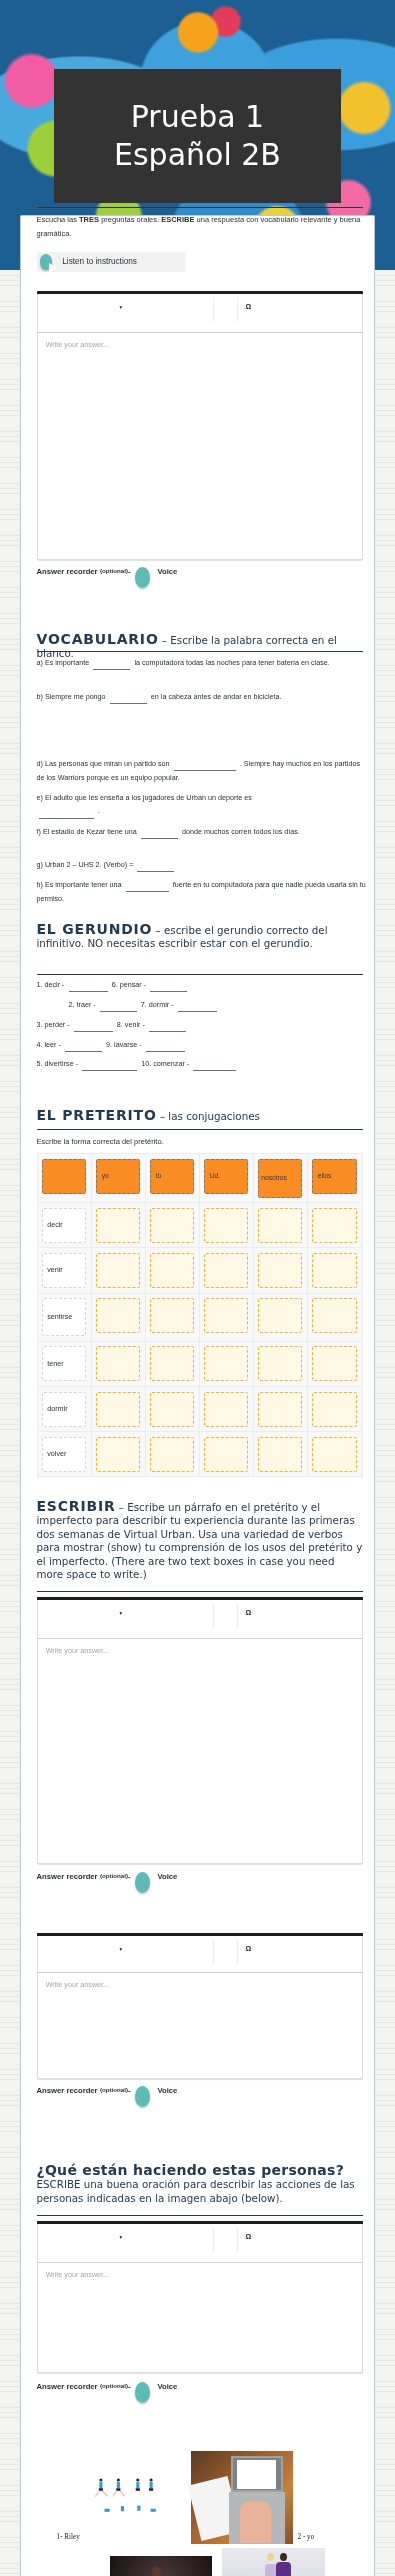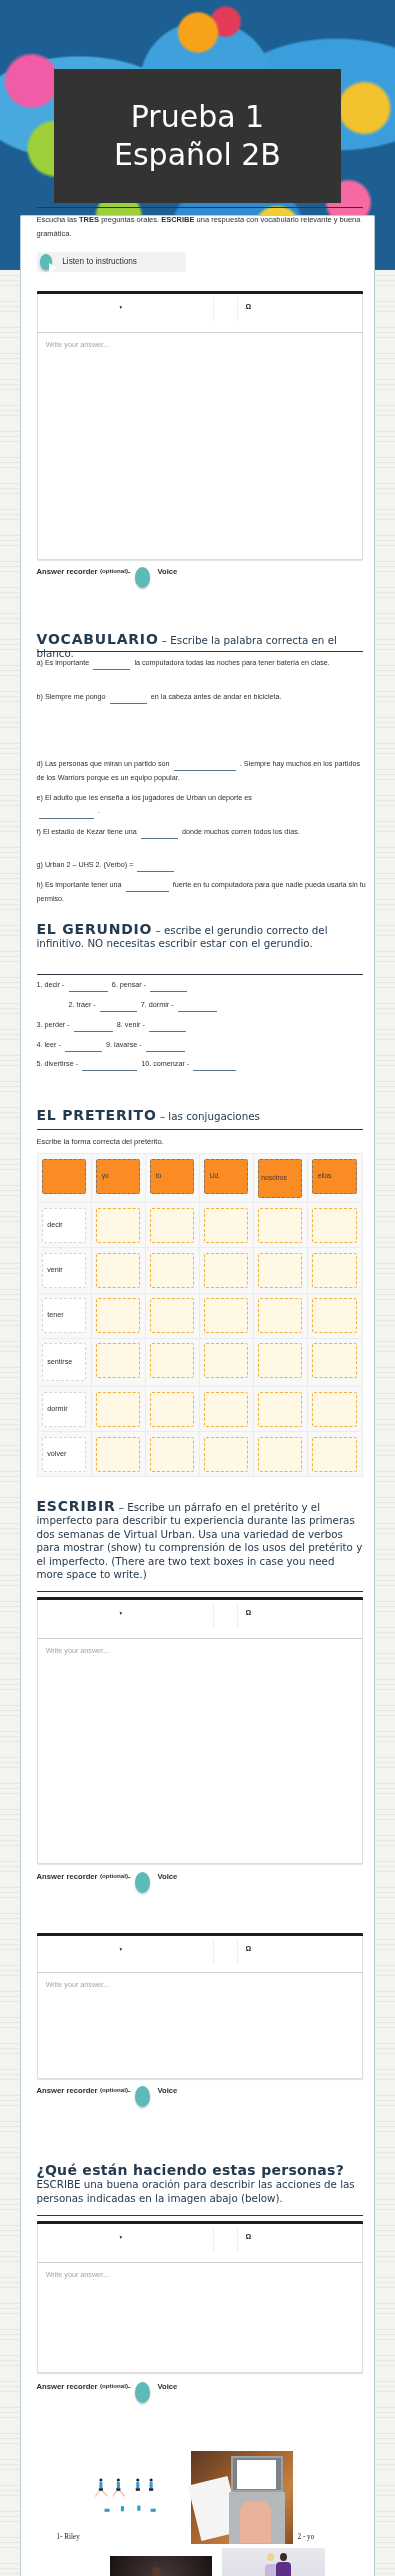--- a/index.html
+++ b/index.html
@@ -237,41 +237,41 @@
         </div>
       <div class="pcell">
           <div class="abox"></div>
         </div>
       <div class="pcell">
           <div class="abox"></div>
         </div>
     </div>
     <div class="prow">
       <div class="pcell">
+          <div class="vbox" style="height:38px;text-align:center;word-break:break-all;padding:0 4.1px;">sentirse</div>
+        </div>
+      <div class="pcell">
+          <div class="abox"></div>
+        </div>
+      <div class="pcell">
+          <div class="abox"></div>
+        </div>
+      <div class="pcell">
+          <div class="abox"></div>
+        </div>
+      <div class="pcell">
+          <div class="abox"></div>
+        </div>
+      <div class="pcell">
+          <div class="abox"></div>
+        </div>
+    </div>
+    <div class="prow">
+      <div class="pcell">
           <div class="vbox">tener</div>
-        </div>
-      <div class="pcell">
-          <div class="abox"></div>
-        </div>
-      <div class="pcell">
-          <div class="abox"></div>
-        </div>
-      <div class="pcell">
-          <div class="abox"></div>
-        </div>
-      <div class="pcell">
-          <div class="abox"></div>
-        </div>
-      <div class="pcell">
-          <div class="abox"></div>
-        </div>
-    </div>
-    <div class="prow">
-      <div class="pcell">
-          <div class="vbox" style="height:38px;text-align:center;word-break:break-all;padding:0 4.1px;">sentirse</div>
         </div>
       <div class="pcell">
           <div class="abox"></div>
         </div>
       <div class="pcell">
           <div class="abox"></div>
         </div>
       <div class="pcell">
           <div class="abox"></div>
         </div>

